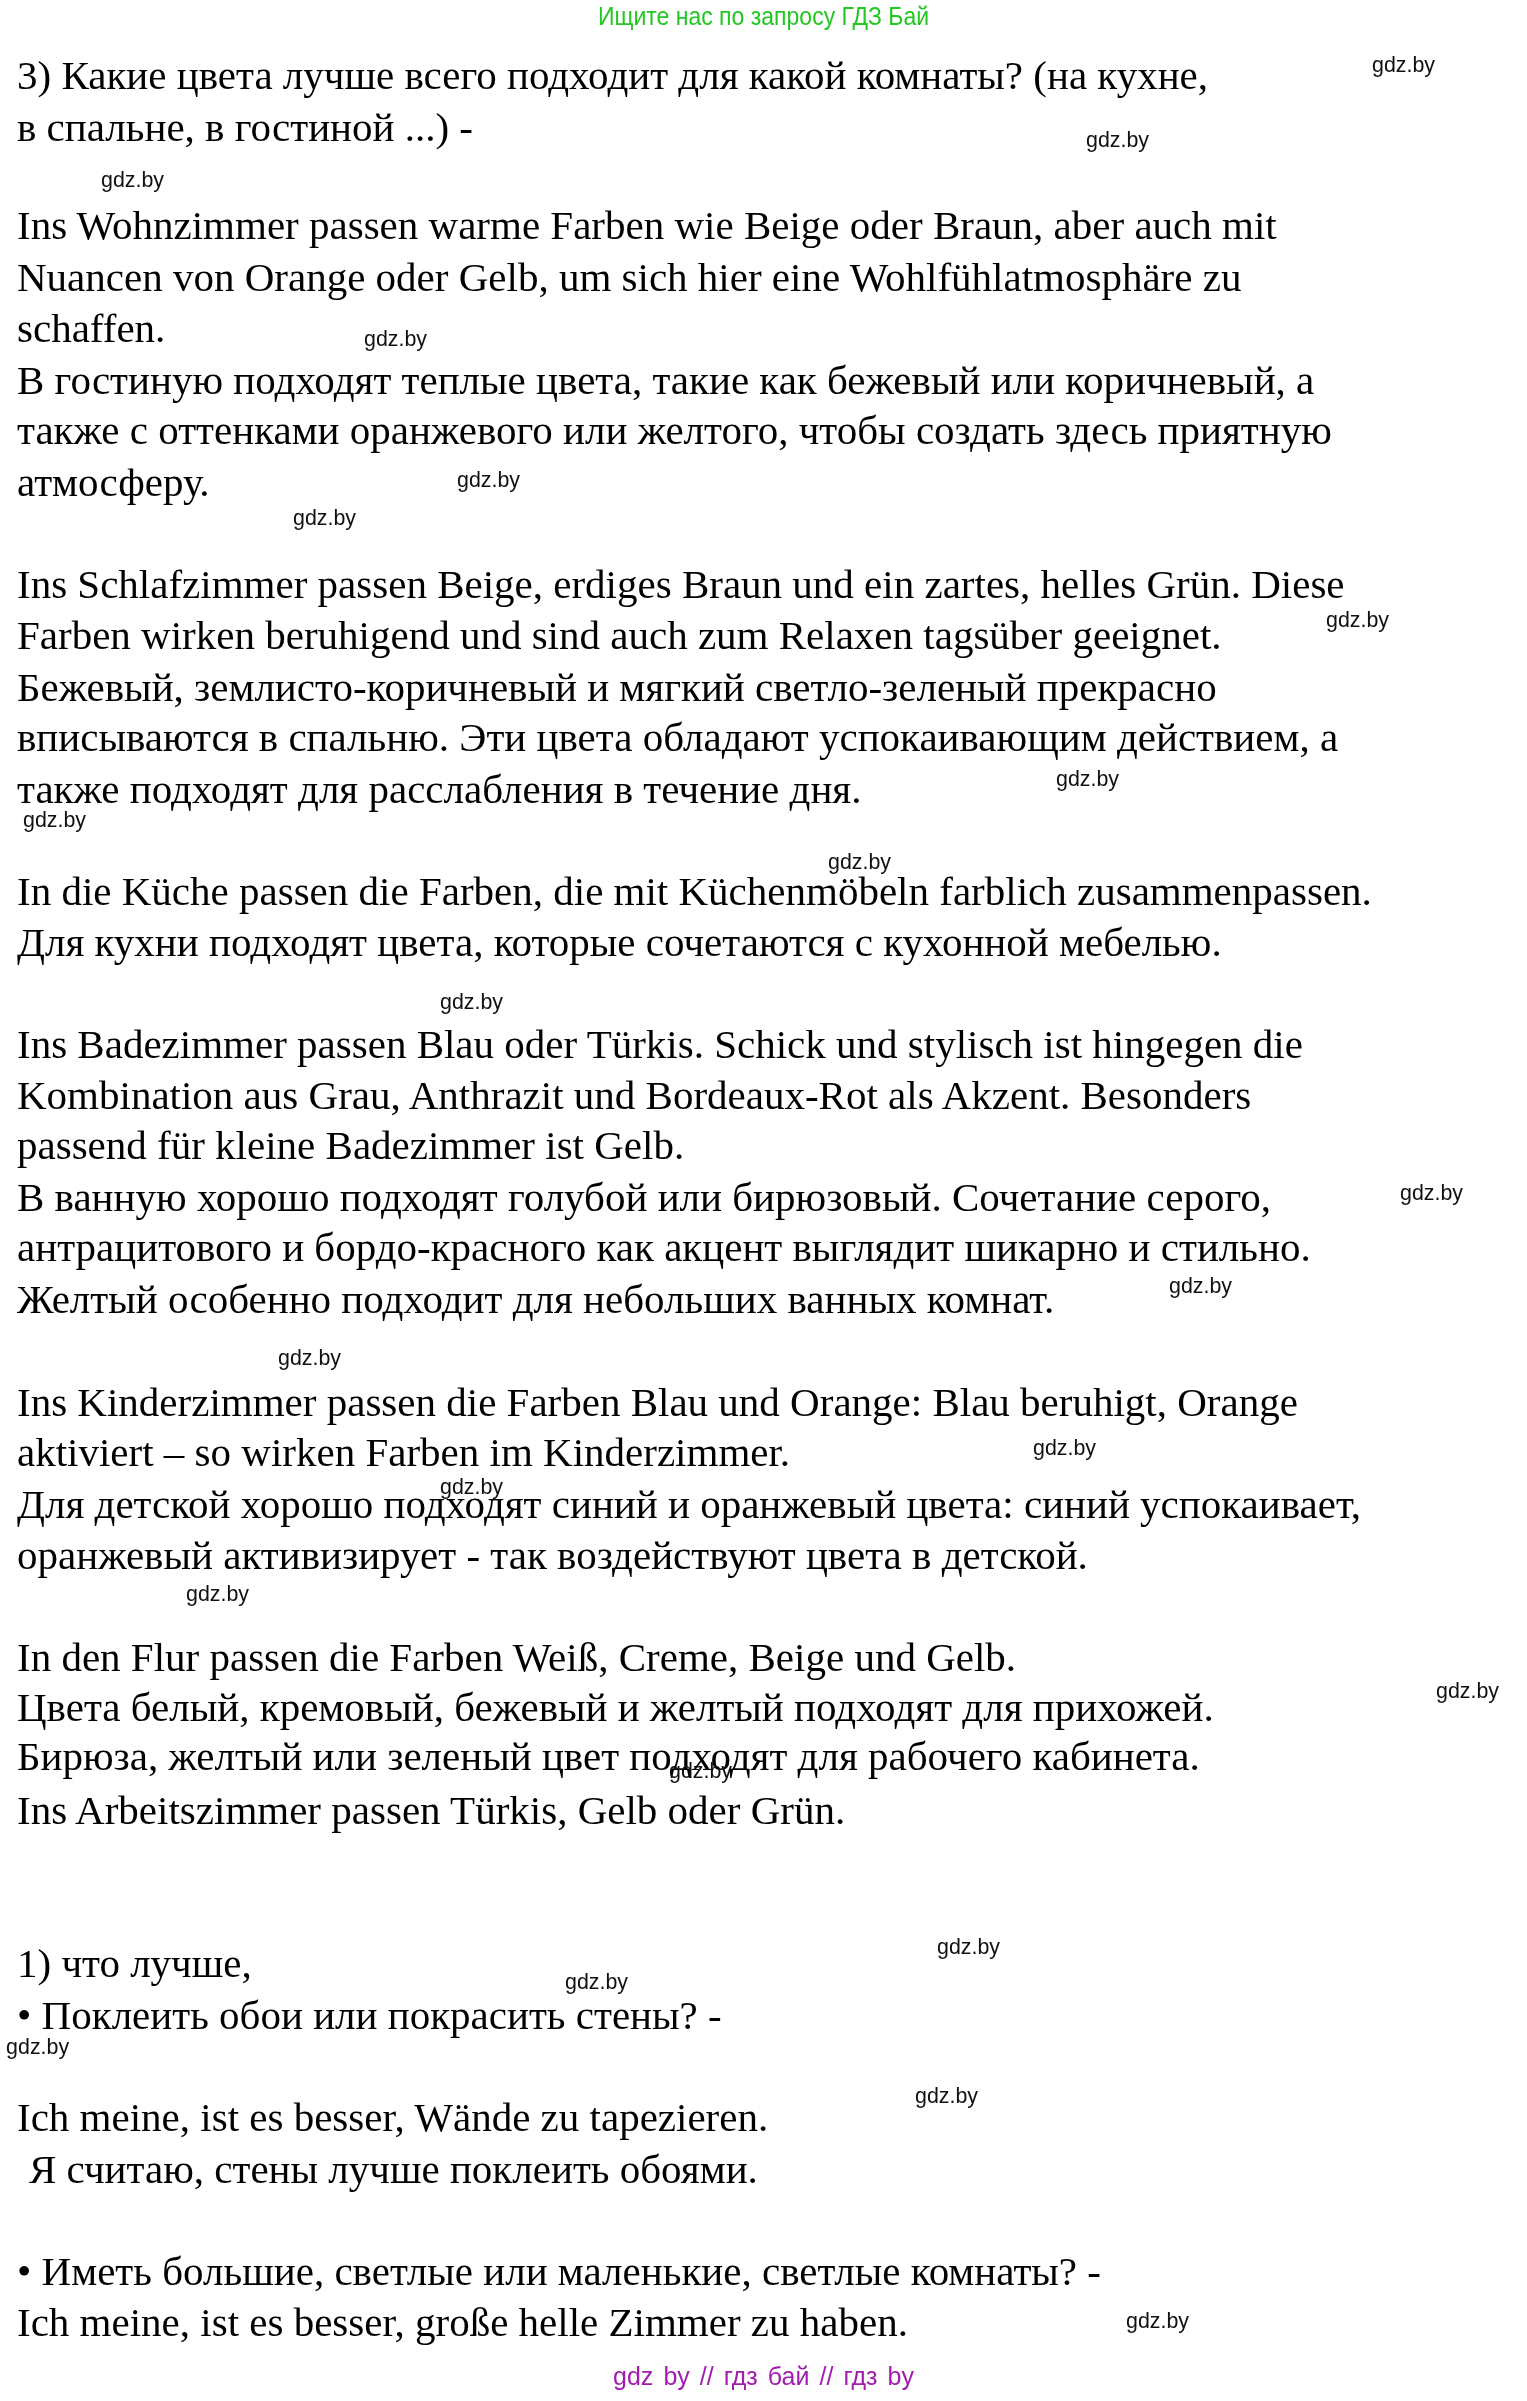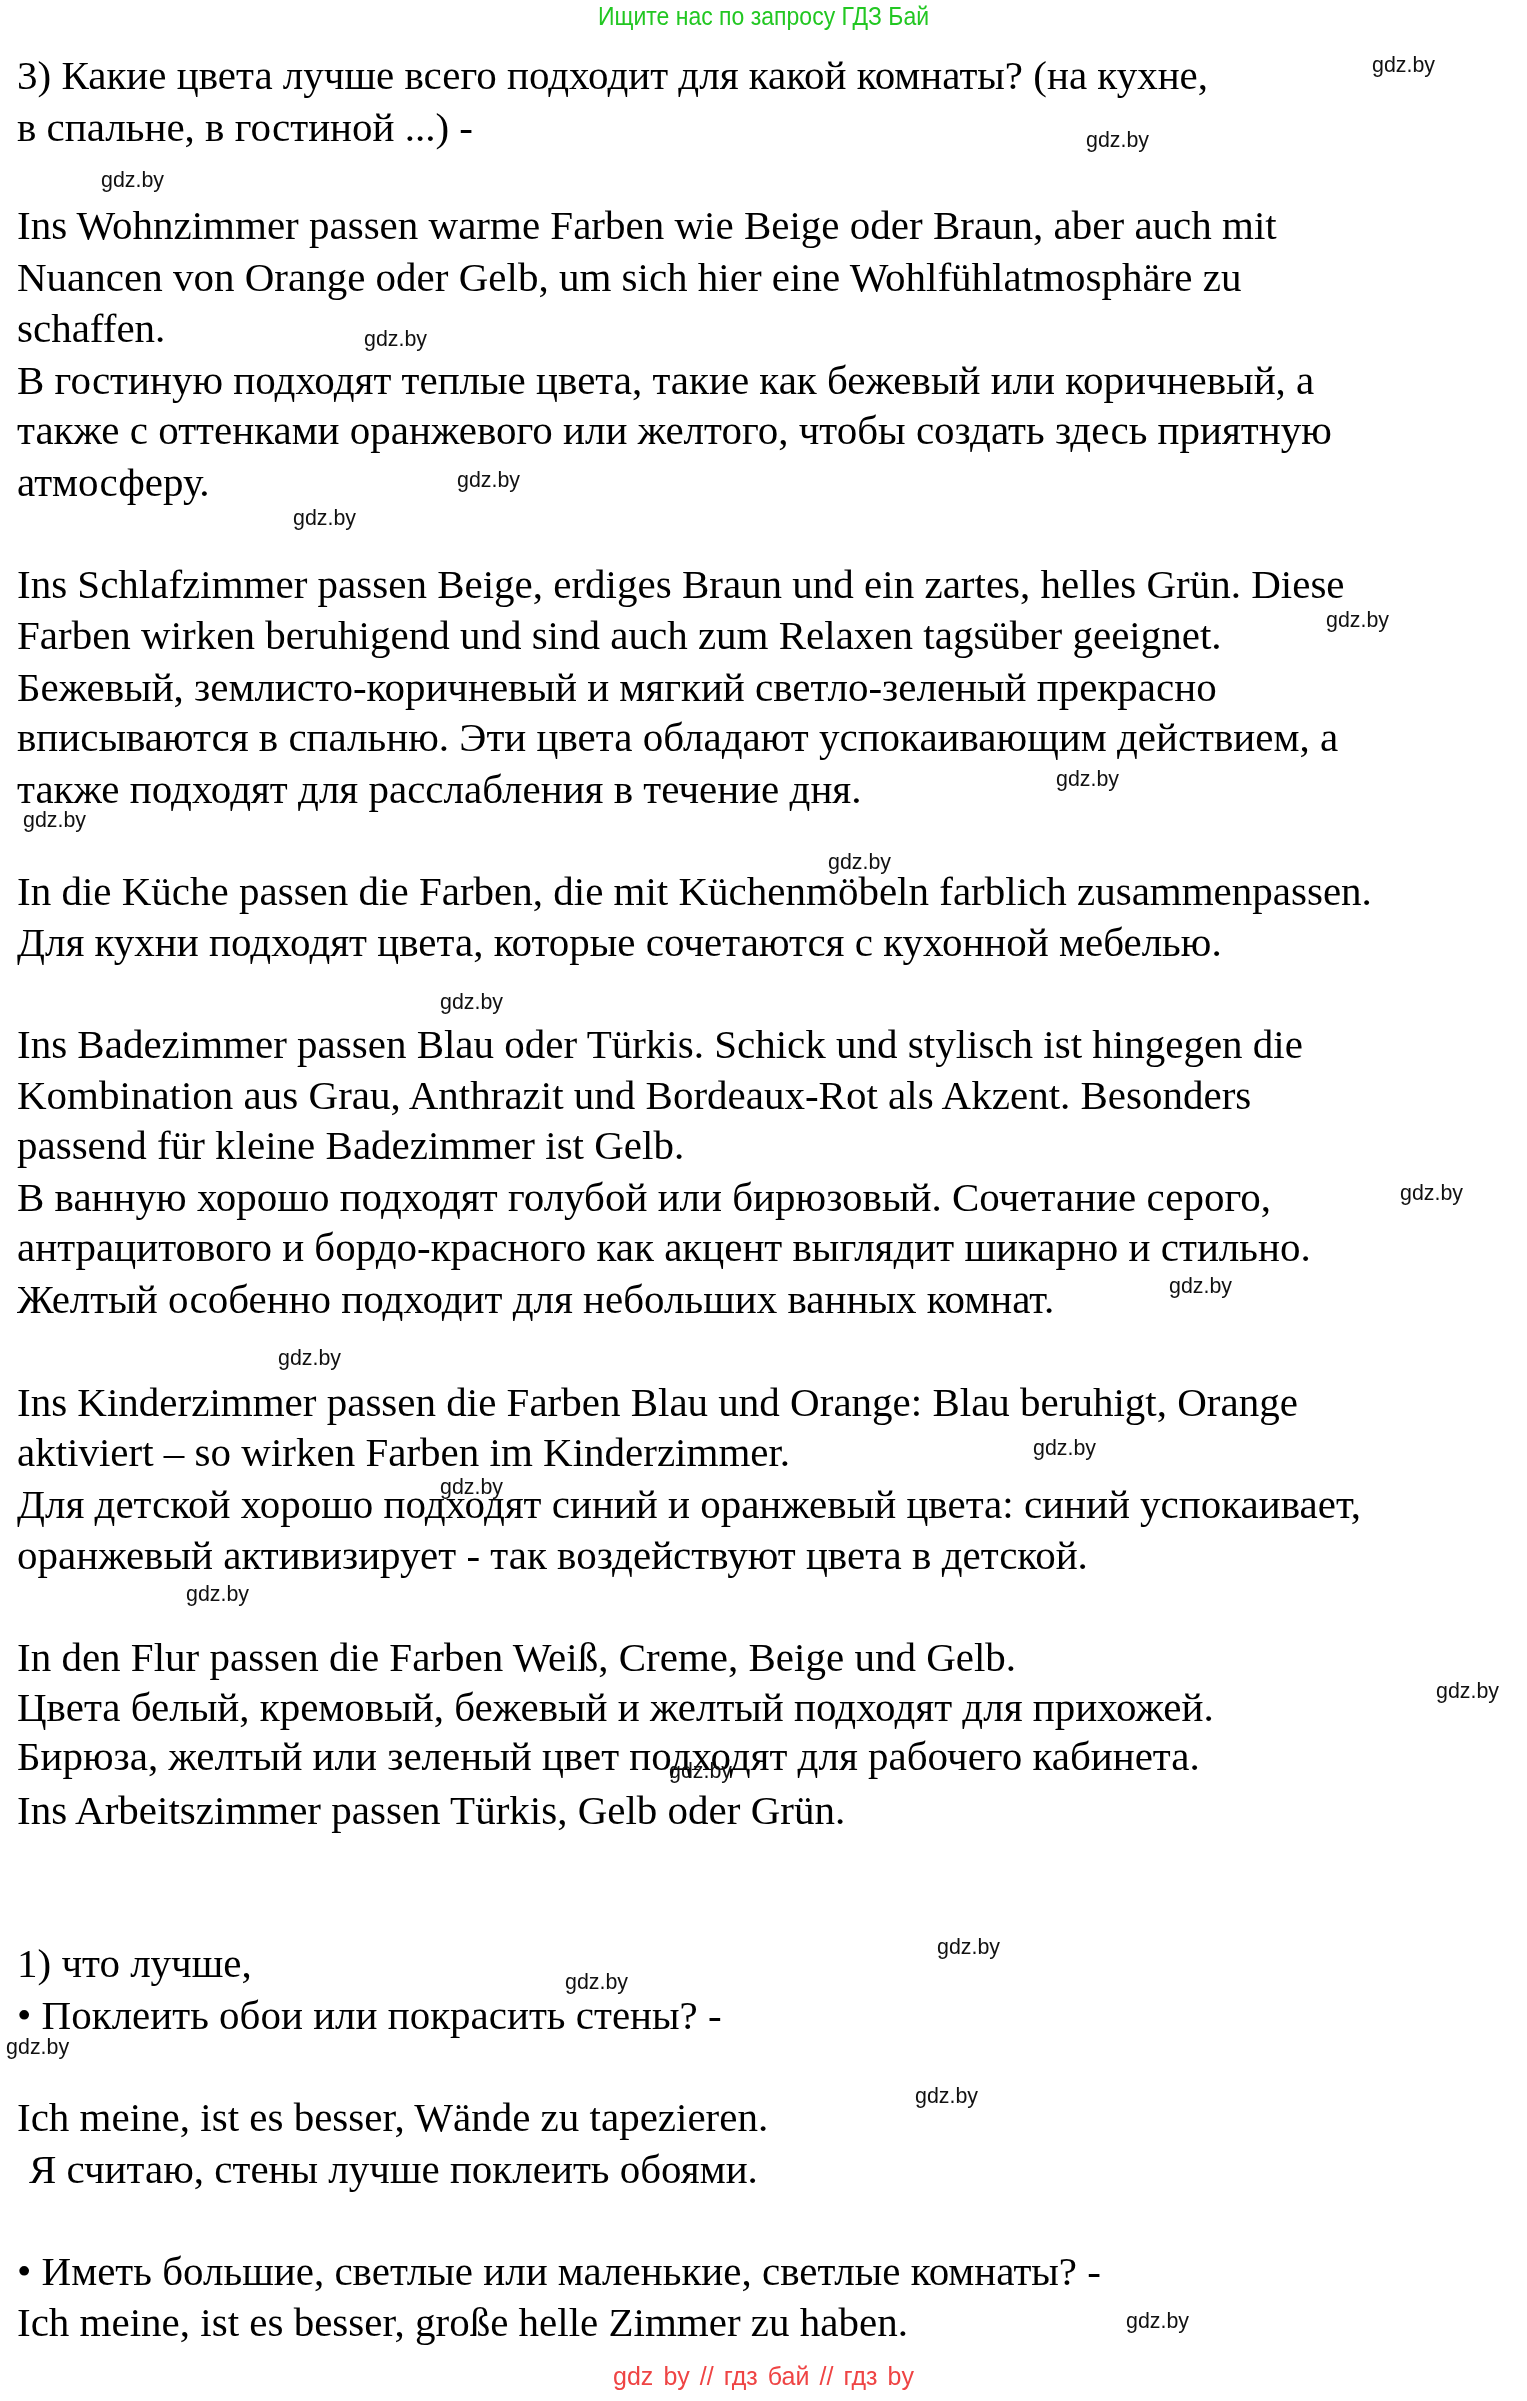--- a/index.html
+++ b/index.html
@@ -13,21 +13,21 @@
     position: absolute; left: 17px; white-space: nowrap;
     font-family: "Liberation Serif", serif; font-size: 41px; color: #000000;
     line-height: 50px;
   }
   .wm {
     position: absolute; white-space: nowrap;
     font-family: "Liberation Sans", sans-serif; font-size: 21.4px; color: #111111;
   }
   .footer {
     position: absolute; left: 0; right: 0; top: 2362px; text-align: center;
-    font-family: "Liberation Sans", sans-serif; font-size: 25px; color: #ef4444;
+    font-family: "Liberation Sans", sans-serif; font-size: 25px; color: #a21caf;
     word-spacing: 3.1px;
   }
 </style>
 </head>
 <body>
 
 <div class="banner">Ищите нас по запросу ГДЗ Бай</div>
 
 <div id="content">
     <div class="line" style="top: 50px;">3) Какие цвета лучше всего подходит для какой комнаты? (на кухне,</div>

